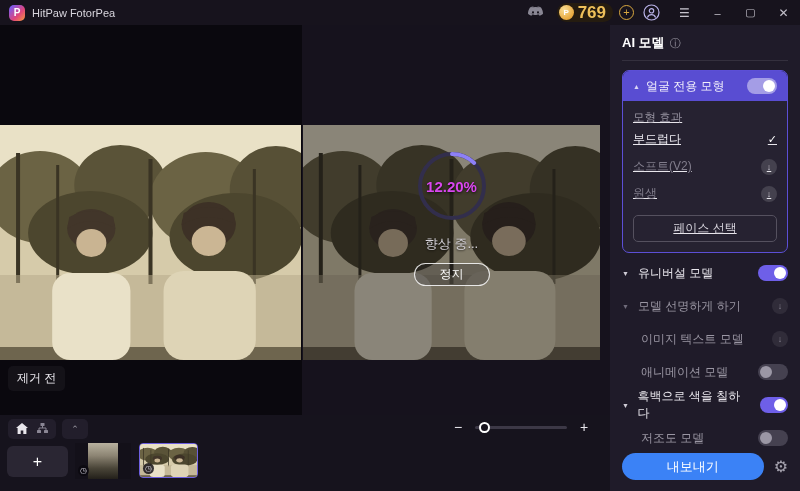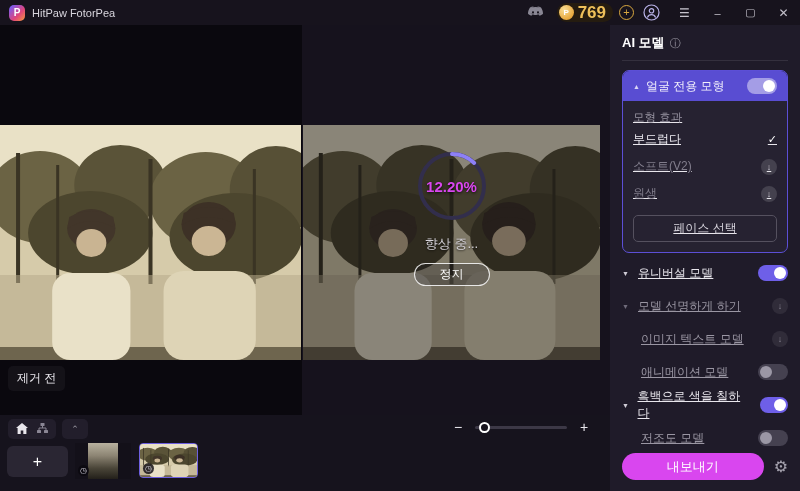--- a/index.html
+++ b/index.html
@@ -76,34 +76,34 @@
   .check { color:#fff; font-size:11px; }
   .dl-circle { width:16px; height:16px; border-radius:50%; background:rgba(255,255,255,0.14); color:#cfccd6; font-size:9px; line-height:16px; text-align:center; }
   .dl-circle.dim { background:rgba(255,255,255,0.08); color:#8a8695; }
   .face-btn { margin-top:8px; height:27px; width:100%; border:1px solid #55515f; border-radius:5px; background:transparent; color:#d8d5de; font-size:12px; display:flex; align-items:center; justify-content:center; }
 
   .model-row { display:flex; align-items:center; height:16px; margin-top:17px; gap:7px; }
   .model-row.first { margin-top:12px; }
   .model-row.indent { padding-left:19px; }
   .m-tri { font-size:7px; color:#cfccd6; width:9px; }
   .m-tri.dim { color:#6f6b7a; }
-  .m-label { font-size:12px; color:#e8e6ec;text-decoration:underline; }
+  .m-label { font-size:12px; color:#e8e6ec; }
   .m-label.dim { color:#9a96a3; }
   .spacer { flex:1; }
   .toggle { position:relative; width:30px; height:16px; border-radius:8px; }
   .toggle .knob { position:absolute; top:2px; width:12px; height:12px; border-radius:50%; }
   .toggle.on { background:#6e5fe8; }
   .toggle.on .knob { right:2px; background:#fff; }
   .toggle.off { background:#454150; }
   .toggle.off .knob { left:2px; background:#9b97a5; }
   .toggle.hdr { background:rgba(255,255,255,0.45); }
   .toggle.hdr .knob { right:2px; background:#fff; }
 
   .export-row { position:absolute; left:12px; right:12px; bottom:11px; display:flex; align-items:center; gap:10px; }
-  .export-btn { flex:1; height:27px; background:#d946ef; border-radius:14px; color:#fff; font-size:13px; display:flex; align-items:center; justify-content:center; }
+  .export-btn { flex:1; height:27px; background:#3b82f6; border-radius:14px; color:#fff; font-size:13px; display:flex; align-items:center; justify-content:center; }
   .gear { color:#a5a2ae; font-size:16px; }
 </style>
 </head>
 <body>
 
 <svg width="0" height="0" style="position:absolute">
   <defs>
     <symbol id="photoScene" viewBox="0 0 300 235" preserveAspectRatio="none">
       <rect width="300" height="235" fill="#d6cbaa"></rect>
       <rect width="300" height="72" fill="#e9e1c6"></rect>

